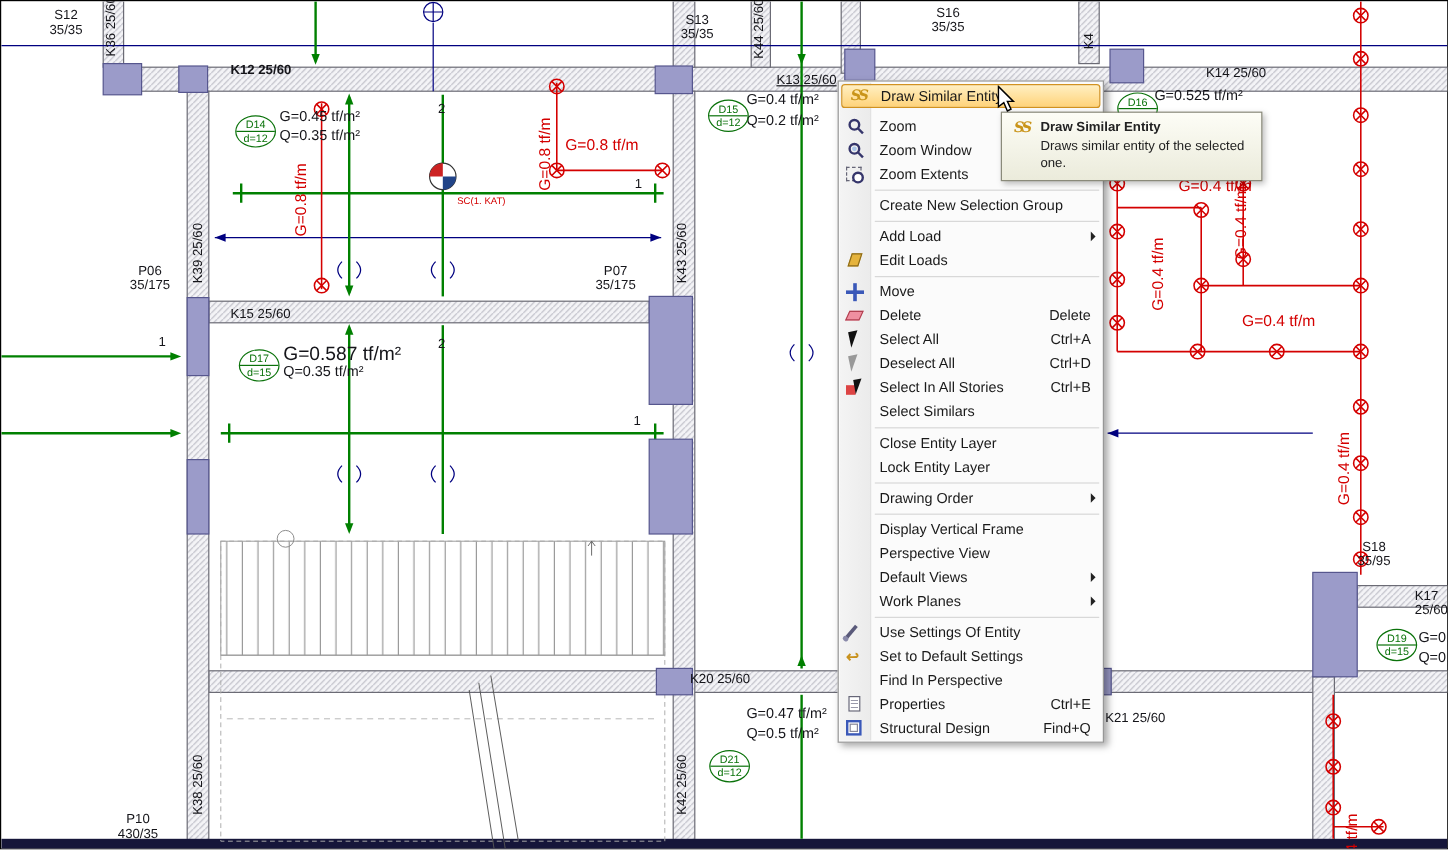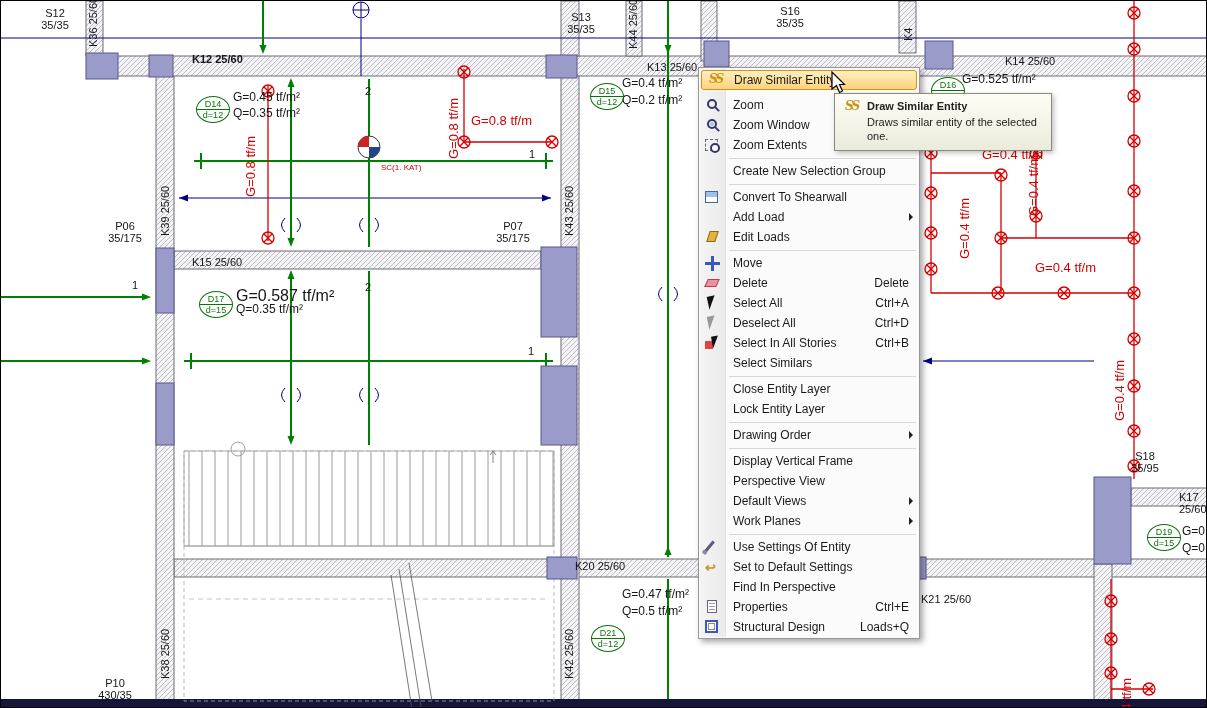--- a/index.html
+++ b/index.html
@@ -211,21 +211,21 @@
   <div id="drawing-labels">
       <div class="lbl" style="left: 30px; top: 6px; width: 48px; text-align: center;">S12
 35/35</div>
       <div class="lbl" style="left: 556px; top: 10px; width: 48px; text-align: center;">S13
 35/35</div>
       <div class="lbl" style="left: 765px; top: 4px; width: 48px; text-align: center;">S16
 35/35</div>
       <div class="lbl" style="left: 1120px; top: 449px; width: 48px; text-align: center;">S18
 35/95</div>
       <div class="lbl" style="left: 191px; top: 52px; font-weight: bold;">K12 25/60</div>
-      <div class="lbl" style="left: 646px; top: 60px;">K13 25/60</div>
+      <div class="lbl" style="left: 646px; top: 60px; text-decoration: underline;">K13 25/60</div>
       <div class="lbl" style="left: 1004px; top: 54px;">K14 25/60</div>
       <div class="lbl" style="left: 191px; top: 255px;">K15 25/60</div>
       <div class="lbl" style="left: 1132px; top: 490px; padding-left: 46px;">K17 25/60</div>
       <div class="lbl" style="left: 574px; top: 559px;">K20 25/60</div>
       <div class="lbl" style="left: 920px; top: 592px;">K21 25/60</div>
       <div class="lbl rot" style="left: 86px; top: 46px;">K36 25/60</div>
       <div class="lbl rot" style="left: 158px; top: 235px;">K39 25/60</div>
       <div class="lbl rot" style="left: 562px; top: 235px;">K43 25/60</div>
       <div class="lbl rot" style="left: 158px; top: 678px;">K38 25/60</div>
       <div class="lbl rot" style="left: 562px; top: 678px;">K42 25/60</div>
@@ -291,21 +291,20 @@
 
   <div id="context-menu">
     <div class="menu-gutter"></div>
   <div class="menu-item highlight"><span class="ic ic-draw-similar">SS</span><span class="mlabel">Draw Similar Entity</span></div>
       <div class="menu-item"><span class="ic ic-zoom"></span><span class="mlabel">Zoom</span></div>
       <div class="menu-item"><span class="ic ic-zoom-window"></span><span class="mlabel">Zoom Window</span></div>
       <div class="menu-item"><span class="ic ic-zoom-extents"></span><span class="mlabel">Zoom Extents</span><span class="shortcut">Ctrl+X</span></div>
       <div class="menu-sep"></div>
       <div class="menu-item"><span class="mlabel">Create New Selection Group</span></div>
       <div class="menu-sep"></div>
-      <div class="menu-item"><span class="ic ic-shearwall"></span><span class="mlabel">Convert To Shearwall</span></div>
       <div class="menu-item"><span class="mlabel">Add Load</span><span class="sub"></span></div>
       <div class="menu-item"><span class="ic ic-edit-loads"></span><span class="mlabel">Edit Loads</span></div>
       <div class="menu-sep"></div>
       <div class="menu-item"><span class="ic ic-move"></span><span class="mlabel">Move</span></div>
       <div class="menu-item"><span class="ic ic-delete"></span><span class="mlabel">Delete</span><span class="shortcut">Delete</span></div>
       <div class="menu-item"><span class="ic ic-select-all"></span><span class="mlabel">Select All</span><span class="shortcut">Ctrl+A</span></div>
       <div class="menu-item"><span class="ic ic-deselect-all"></span><span class="mlabel">Deselect All</span><span class="shortcut">Ctrl+D</span></div>
       <div class="menu-item"><span class="ic ic-select-stories"></span><span class="mlabel">Select In All Stories</span><span class="shortcut">Ctrl+B</span></div>
       <div class="menu-item"><span class="mlabel">Select Similars</span></div>
       <div class="menu-sep"></div>
@@ -316,21 +315,21 @@
       <div class="menu-sep"></div>
       <div class="menu-item"><span class="mlabel">Display Vertical Frame</span></div>
       <div class="menu-item"><span class="mlabel">Perspective View</span></div>
       <div class="menu-item"><span class="mlabel">Default Views</span><span class="sub"></span></div>
       <div class="menu-item"><span class="mlabel">Work Planes</span><span class="sub"></span></div>
       <div class="menu-sep"></div>
       <div class="menu-item"><span class="ic ic-settings-entity"></span><span class="mlabel">Use Settings Of Entity</span></div>
       <div class="menu-item"><span class="ic ic-default-settings"></span><span class="mlabel">Set to Default Settings</span></div>
       <div class="menu-item"><span class="mlabel">Find In Perspective</span></div>
       <div class="menu-item"><span class="ic ic-properties"></span><span class="mlabel">Properties</span><span class="shortcut">Ctrl+E</span></div>
-      <div class="menu-item"><span class="ic ic-structural-design"></span><span class="mlabel">Structural Design</span><span class="shortcut">Loads+Q</span></div>
+      <div class="menu-item"><span class="ic ic-structural-design"></span><span class="mlabel">Structural Design</span><span class="shortcut">Find+Q</span></div>
     </div>
 
   <div id="tooltip">
     <div class="tt-head">
       <span class="tt-icon">SS</span>
       <span class="tt-title">Draw Similar Entity</span>
     </div>
     <div class="tt-body">Draws similar entity of the selected one.</div>
   </div>
 

